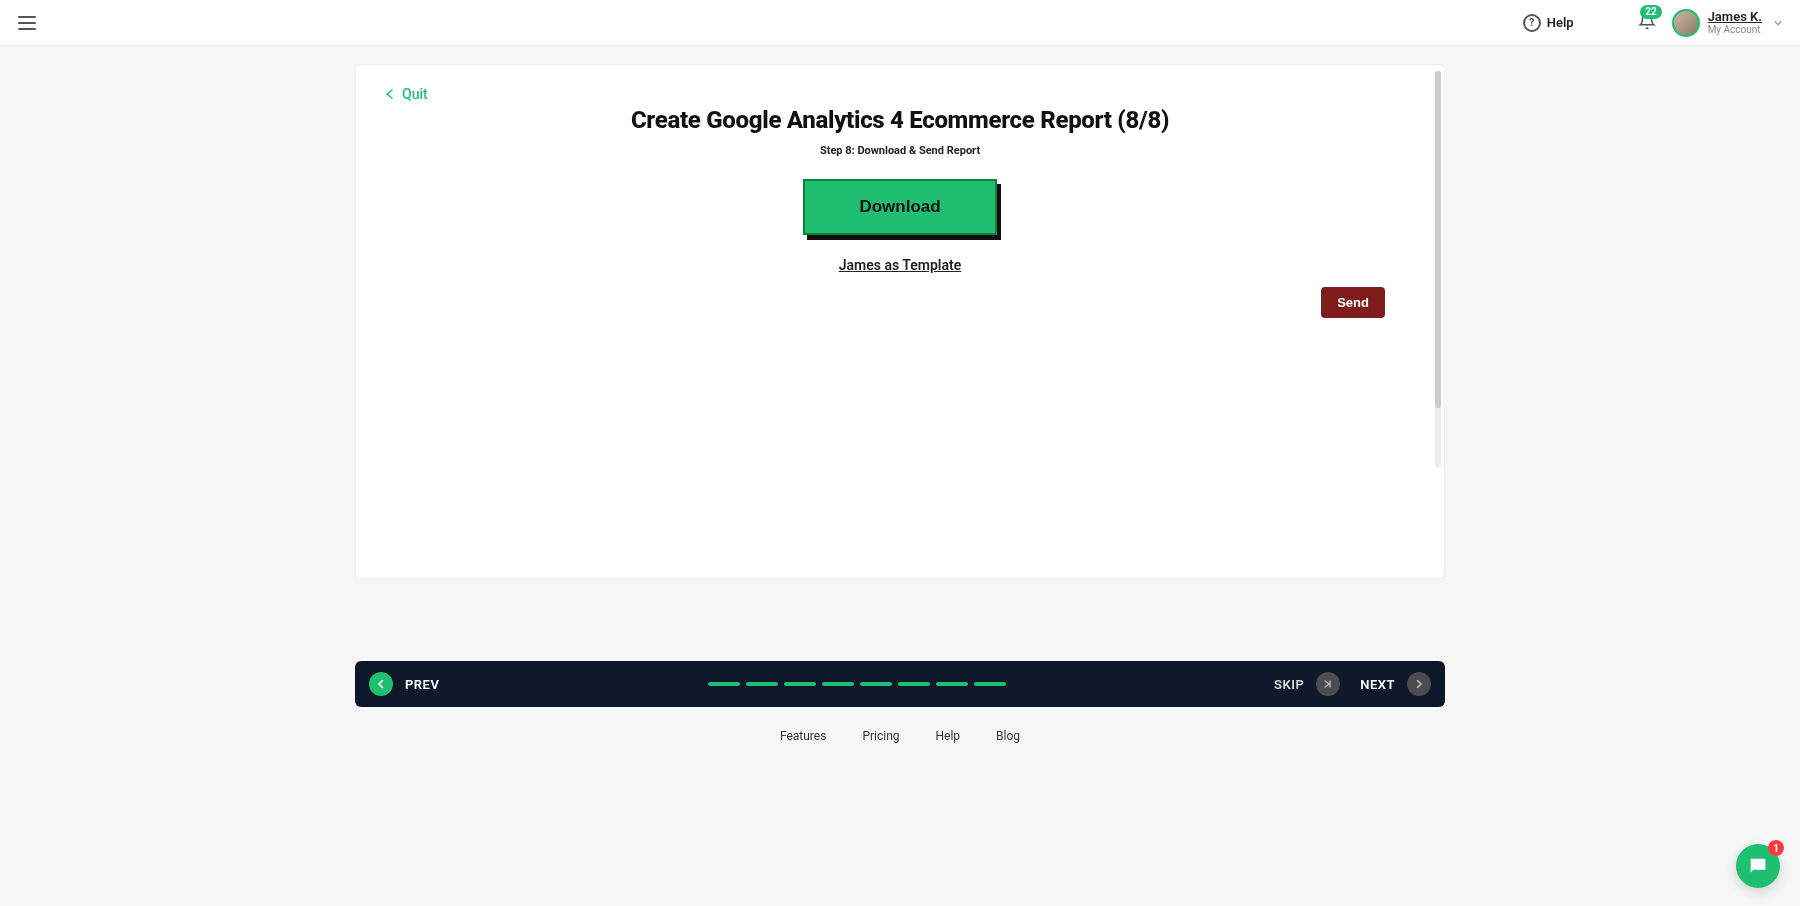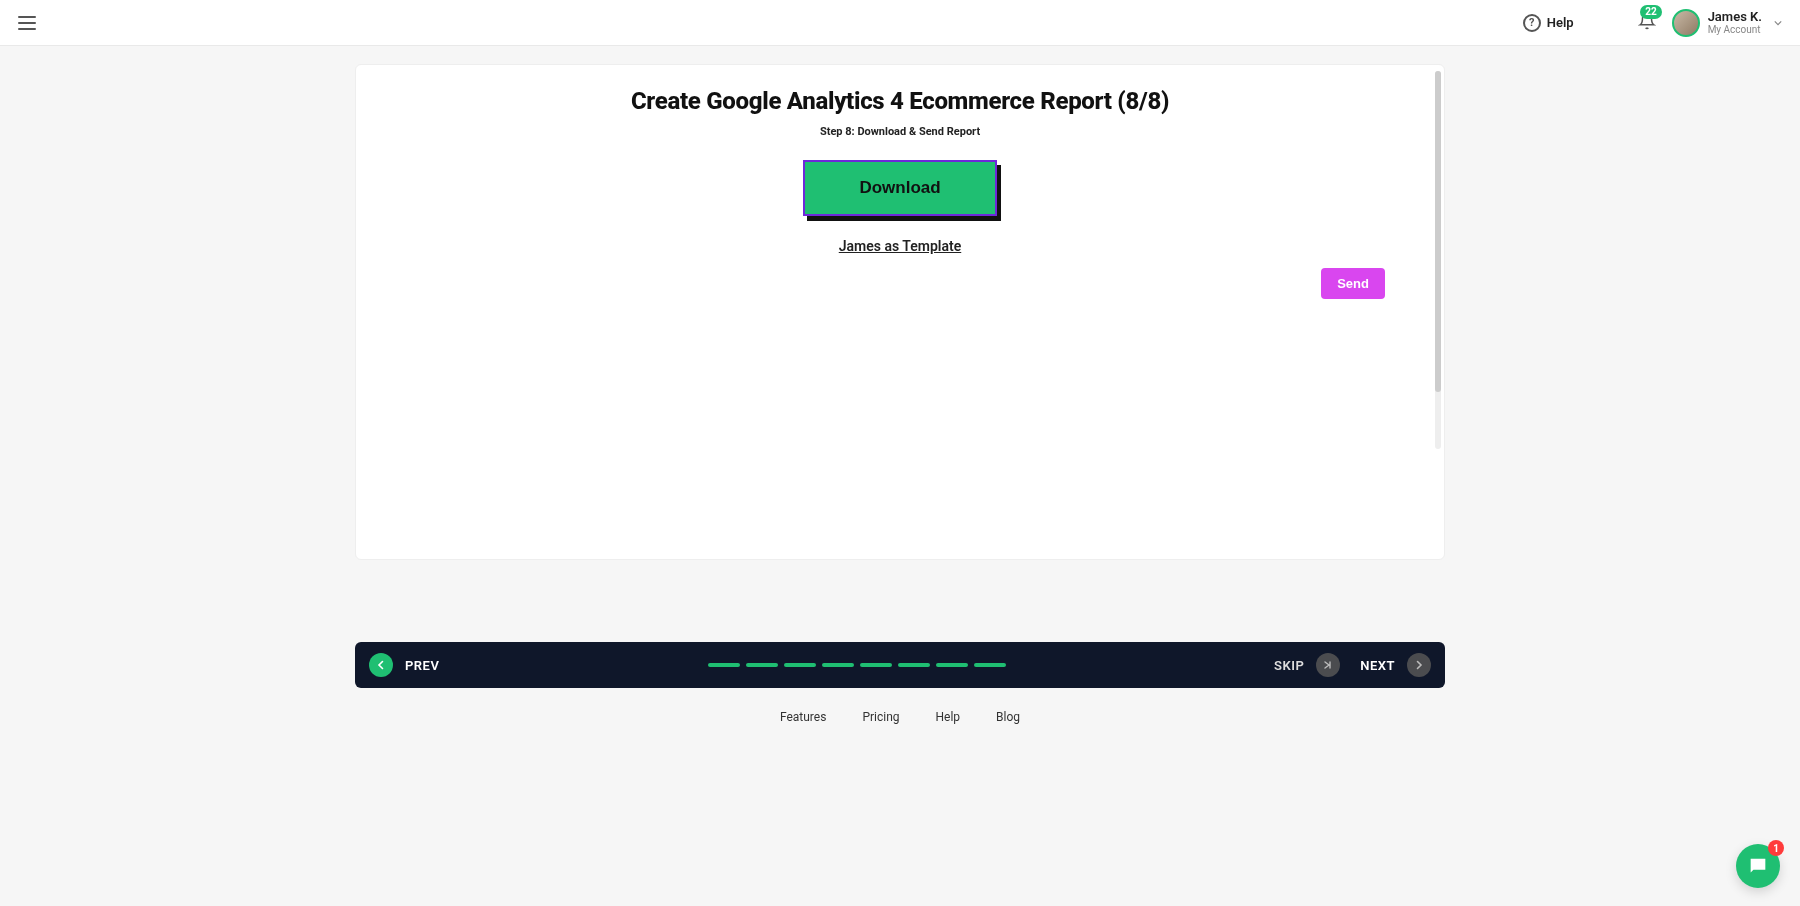--- a/index.html
+++ b/index.html
@@ -12,54 +12,54 @@
   .hamburger span { display: block; height: 2px; background: #555; border-radius: 1px; }
   .topbar-right { display: flex; align-items: center; gap: 16px; }
   .help-block { display: flex; align-items: center; gap: 6px; cursor: pointer; }
   .help-icon { width: 18px; height: 18px; border: 2px solid #555; border-radius: 50%; display: flex; align-items: center; justify-content: center; font-size: 11px; font-weight: 700; color: #555; }
   .help-text { font-size: 13px; font-weight: 600; color: #222; }
   .bell-block { position: relative; cursor: pointer; margin-left: 48px; }
   .bell-badge { position: absolute; top: -6px; right: -6px; background: #1fbf72; color: #fff; font-size: 10px; font-weight: 700; border-radius: 9px; padding: 1px 5px; line-height: 12px; }
   .user-block { display: flex; align-items: center; gap: 8px; cursor: pointer; }
   .avatar { width: 28px; height: 28px; border-radius: 50%; background: linear-gradient(135deg,#c8b9a6,#8f7a64); border: 2px solid #1fbf72; }
   .user-text { display: flex; flex-direction: column; line-height: 1.1; }
-  .user-name { font-size: 13px; font-weight: 600; color: #222; }
+  .user-name { font-size: 13px; font-weight: 600; color: #222; text-decoration: underline; }
   .user-sub { font-size: 10px; color: #888; }
   .chevron-down { width: 8px; height: 8px; margin-left: 4px; }
 
   
   .page { background: #f6f6f6; min-height: calc(906px - 46px); padding-top: 18px; display: flex; flex-direction: column; align-items: center; }
   
   
   .card { width: 1090px; background: #fff; border: 1px solid #eee; border-radius: 6px; position: relative; padding: 20px 0 260px; }
   .card-scroll { position: absolute; top: 6px; right: 3px; bottom: 110px; width: 6px; background: #eee; border-radius: 3px; }
   .card-scroll-thumb { position: absolute; top: 0; width: 100%; height: 85%; background: #ccc; border-radius: 3px; }
   
   .quit-row { padding: 0 28px; }
   .quit-link { display: inline-flex; align-items: center; gap: 6px; color: #1fbf72; font-size: 14px; font-weight: 500; cursor: pointer; }
   
   .heading { text-align: center; margin-top: 2px; font-size: 24px; font-weight: 800; color: #111; letter-spacing: -0.3px; }
   .subheading { text-align: center; margin-top: 10px; font-size: 11px; font-weight: 700; color: #222; }
   .description { text-align: center; margin-top: 4px; font-size: 13px; color: #555; }
   
   .download-wrap { display: flex; justify-content: center; margin-top: 22px; }
-  .download-btn { background: #1fbf72; color: #111; font-size: 17px; font-weight: 700; border: 2px solid #6d28d9; padding: 16px 54px; cursor: pointer; box-shadow: 4px 5px 0 #111; }
+  .download-btn { background: #1fbf72; color: #111; font-size: 17px; font-weight: 700; border: 2px solid #15803d; padding: 16px 54px; cursor: pointer; box-shadow: 4px 5px 0 #111; }
   
   .save-template { display: block; text-align: center; margin-top: 22px; font-size: 14px; font-weight: 600; color: #222; text-decoration: underline; cursor: pointer; }
   
   .email-section { width: calc(100% - 80px); margin: 28px auto 0; max-width: 970px; }
   .email-label { font-size: 14px; font-weight: 700; color: #111; }
   .email-help { font-size: 11px; color: #777; margin-top: 2px; }
   .email-box { border: 1px solid #1fbf72; border-radius: 4px; padding: 18px 12px; margin-top: 10px; min-height: 74px; display: flex; flex-wrap: wrap; gap: 6px; align-items: center; }
   .chip { display: inline-flex; align-items: center; gap: 8px; background: #1fbf72; color: #fff; font-size: 12px; font-weight: 500; padding: 6px 10px; border-radius: 14px; }
   .chip-remove { width: 14px; height: 14px; border-radius: 50%; background: rgba(0,0,0,0.3); display: inline-flex; align-items: center; justify-content: center; font-size: 10px; cursor: pointer; }
   .email-cursor { width: 1px; height: 14px; background: #888; display: inline-block; margin-left: 2px; }
   
   .send-row { max-width: 970px; width: calc(100% - 80px); margin: 14px auto 0; display: flex; justify-content: flex-end; }
-  .send-btn { background: #d946ef; color: #fff; font-size: 13px; font-weight: 600; border: none; border-radius: 4px; padding: 8px 16px; cursor: pointer; }
+  .send-btn { background: #7f1d1d; color: #fff; font-size: 13px; font-weight: 600; border: none; border-radius: 4px; padding: 8px 16px; cursor: pointer; }
   
   
   .wiznav { width: 1090px; height: 46px; background: #0f172a; border-radius: 6px; margin-top: 82px; display: flex; align-items: center; justify-content: space-between; padding: 0 14px; color: #fff; }
   .wiznav-side { display: flex; align-items: center; gap: 12px; }
   .nav-circle { width: 24px; height: 24px; border-radius: 50%; display: flex; align-items: center; justify-content: center; }
   .nav-circle.green { background: #1fbf72; }
   .nav-circle.grey { background: #4b4c4f; }
   .nav-text { font-size: 13px; font-weight: 600; letter-spacing: 0.5px; cursor: pointer; }
   .nav-text.muted { color: #ddd; }
   .progress { display: flex; gap: 6px; }
@@ -109,20 +109,28 @@
   </div>
 </div>
 
 <div class="page">
 
   <div class="card">
     <div class="card-scroll">
       <div class="card-scroll-thumb"></div>
     </div>
 
+    <div class="quit-row">
+      <span class="quit-link">
+        <svg width="12" height="12" viewBox="0 0 12 12">
+          <path d="M8 2 L3 6 L8 10" stroke="#1fbf72" stroke-width="1.6" fill="none" stroke-linecap="round"></path>
+        </svg>
+        <span>Quit</span>
+      </span>
+    </div>
 
     <h1 class="heading">Create Google Analytics 4 Ecommerce Report (8/8)</h1>
     <div class="subheading">Step 8: Download &amp; Send Report</div>
 
     <div class="download-wrap">
       <button class="download-btn">Download</button>
     </div>
 
     <a class="save-template">James as Template</a>
 

